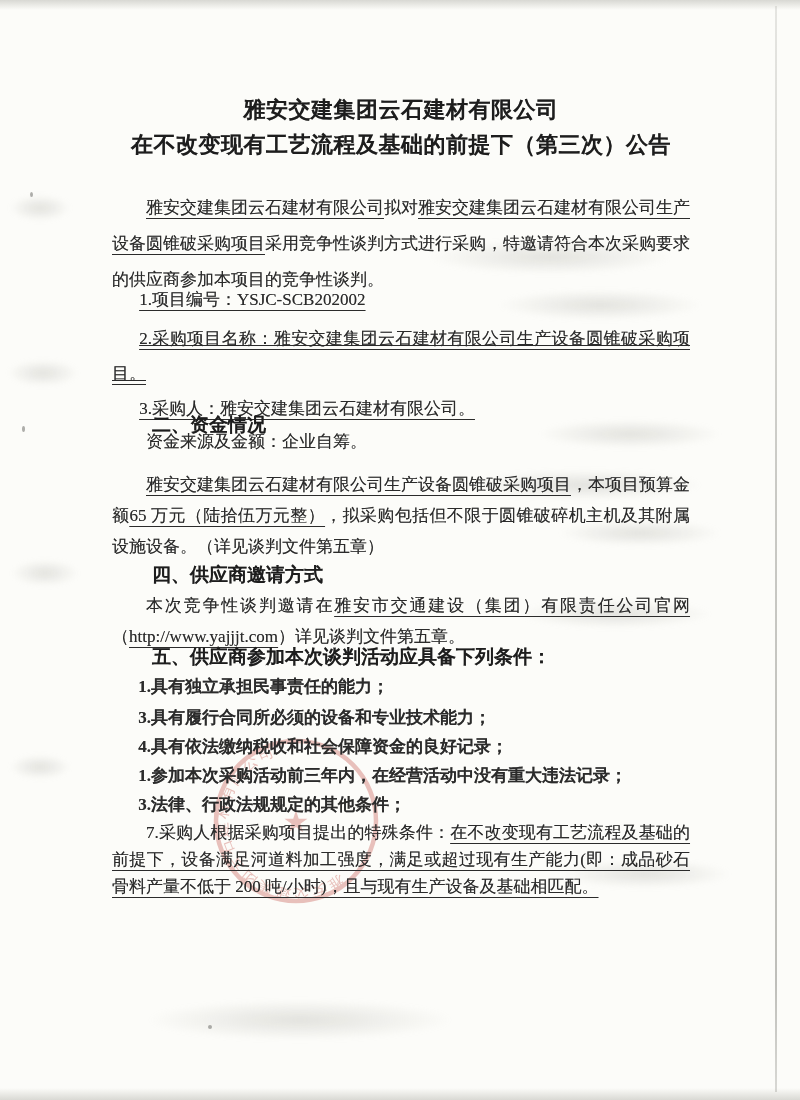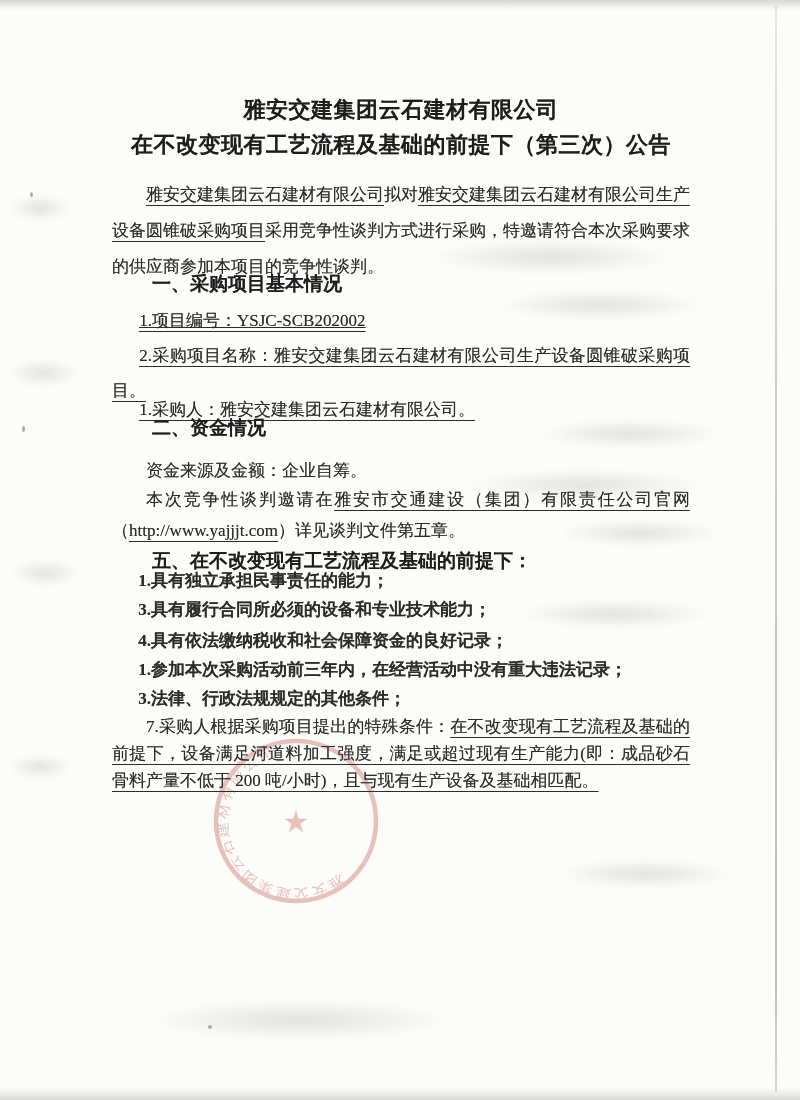--- a/index.html
+++ b/index.html
@@ -32,21 +32,21 @@
   .blk-title{font-weight:700;font-size:22px;line-height:35px;text-align:center;color:#1d1d1d;letter-spacing:.5px;}
   .blk-heading{font-weight:700;font-size:19px;line-height:30px;color:#1d1d1d;text-indent:2.1em;}
   .blk-para{line-height:36px;text-indent:2em;text-align:justify;}
   .blk-para-m{line-height:31px;text-indent:2em;text-align:justify;}
   .blk-item{line-height:35px;text-indent:1.6em;text-align:justify;}
   .blk-cond{line-height:29px;text-indent:1.55em;font-weight:bold;}
   .blk-condpara{line-height:27px;text-indent:2em;text-align:justify;}
   .u{text-decoration:underline;text-underline-offset:5px;text-decoration-thickness:1.2px;}
   
   .content>:nth-child(1){margin-top:92px;}
-  .content>:nth-child(3){margin-top:15px;}
+  .content>:nth-child(3){margin-top:28px;}
   .content>:nth-child(4){margin-top:-16px;}
   .content>:nth-child(5){margin-top:4px;text-decoration:underline;}
   .content>:nth-child(7){margin-top:-16px;}
   .content>:nth-child(8){margin-top:-14px;}
   .content>:nth-child(9){margin-top:12px;}
   .content>:nth-child(10){margin-top:-2px;}
   .content>:nth-child(12){margin-top:-10px;}
   .content>:nth-child(14){margin-top:2px;}
   
   .stamp{position:absolute;left:207px;top:732px;width:178px;height:178px;
@@ -88,28 +88,29 @@
     <text font-size="30" fill="#bb3a30" x="89" y="100" text-anchor="middle">★</text>
     <text font-size="15.5" fill="#bb3a30" letter-spacing="2">
       <textPath href="#ringPath" startOffset="14%">雅安交建集团云石建材有限公司</textPath>
     </text>
   </svg>
 
   <div class="content">
       <div class="blk-title"><span>雅安交建集团云石建材有限公司</span></div>
       <div class="blk-title"><span>在不改变现有工艺流程及基础的前提下（第三次）公告</span></div>
       <div class="blk-para"><span class="u">雅安交建集团云石建材有限公司</span><span>拟对</span><span class="u">雅安交建集团云石建材有限公司生产设备圆锥破采购项目</span><span>采用竞争性谈判方式进行采购，特邀请符合本次采购要求的供应商参加本项目的竞争性谈判。</span></div>
-      <div class="blk-heading"><span>一、采购项目基本情况</span></div>
       <div class="blk-item"><span class="u">1.项目编号：YSJC-SCB202002</span></div>
       <div class="blk-item"><span class="u">2.采购项目名称：雅安交建集团云石建材有限公司生产设备圆锥破采购项目。</span></div>
-      <div class="blk-item"><span class="u">1.采购人：雅安交建集团云石建材有限公司。</span></div>
+      <div class="blk-item"><span class="u">3.采购人：雅安交建集团云石建材有限公司。</span></div>
       <div class="blk-heading"><span>二、资金情况</span></div>
       <div class="blk-para-m"><span>资金来源及金额：企业自筹。</span></div>
+      <div class="blk-para-m"><span class="u">雅安交建集团云石建材有限公司生产设备圆锥破采购项目</span><span>，本项目预算金额</span><span class="u">65 万元（陆拾伍万元整）</span><span>，拟采购包括但不限于圆锥破碎机主机及其附属设施设备。（详见谈判文件第五章）</span></div>
+      <div class="blk-heading"><span>四、供应商邀请方式</span></div>
       <div class="blk-para-m"><span>本次竞争性谈判邀请在</span><span class="u">雅安市交通建设（集团）有限责任公司官网</span><span>（</span><span class="u">http://www.yajjjt.com</span><span>）详见谈判文件第五章。</span></div>
-      <div class="blk-heading"><span>五、在不改变现有工艺流程及基础的前提下：</span></div>
+      <div class="blk-heading"><span>五、供应商参加本次谈判活动应具备下列条件：</span></div>
       <div class="blk-cond"><span>1.具有独立承担民事责任的能力；</span></div>
       <div class="blk-cond"><span>3.具有履行合同所必须的设备和专业技术能力；</span></div>
       <div class="blk-cond"><span>4.具有依法缴纳税收和社会保障资金的良好记录；</span></div>
       <div class="blk-cond"><span>1.参加本次采购活动前三年内，在经营活动中没有重大违法记录；</span></div>
       <div class="blk-cond"><span>3.法律、行政法规规定的其他条件；</span></div>
       <div class="blk-condpara"><span>7.采购人根据采购项目提出的特殊条件：</span><span class="u">在不改变现有工艺流程及基础的前提下，设备满足河道料加工强度，满足或超过现有生产能力(即：成品砂石骨料产量不低于 200 吨/小时)，且与现有生产设备及基础相匹配。</span></div>
     </div>
 </div>
 
 </body></html>

